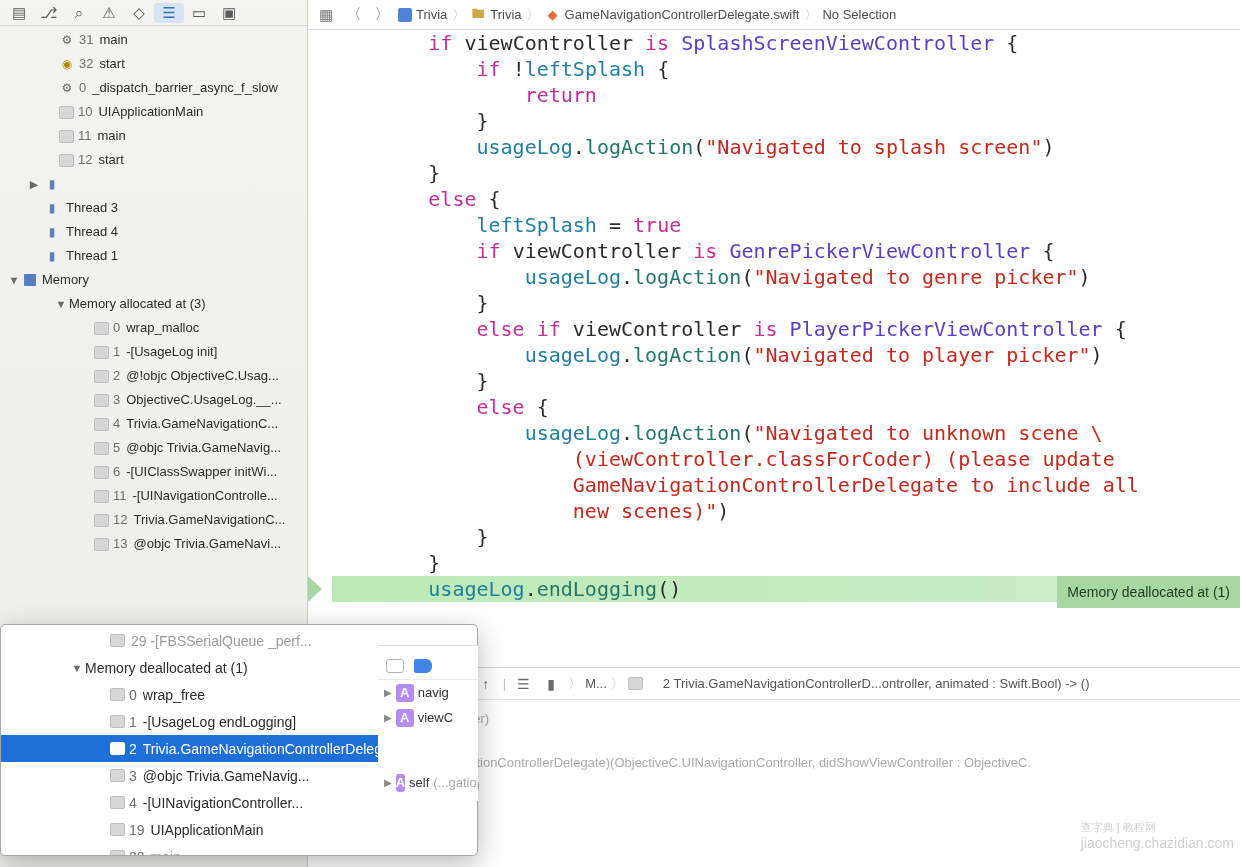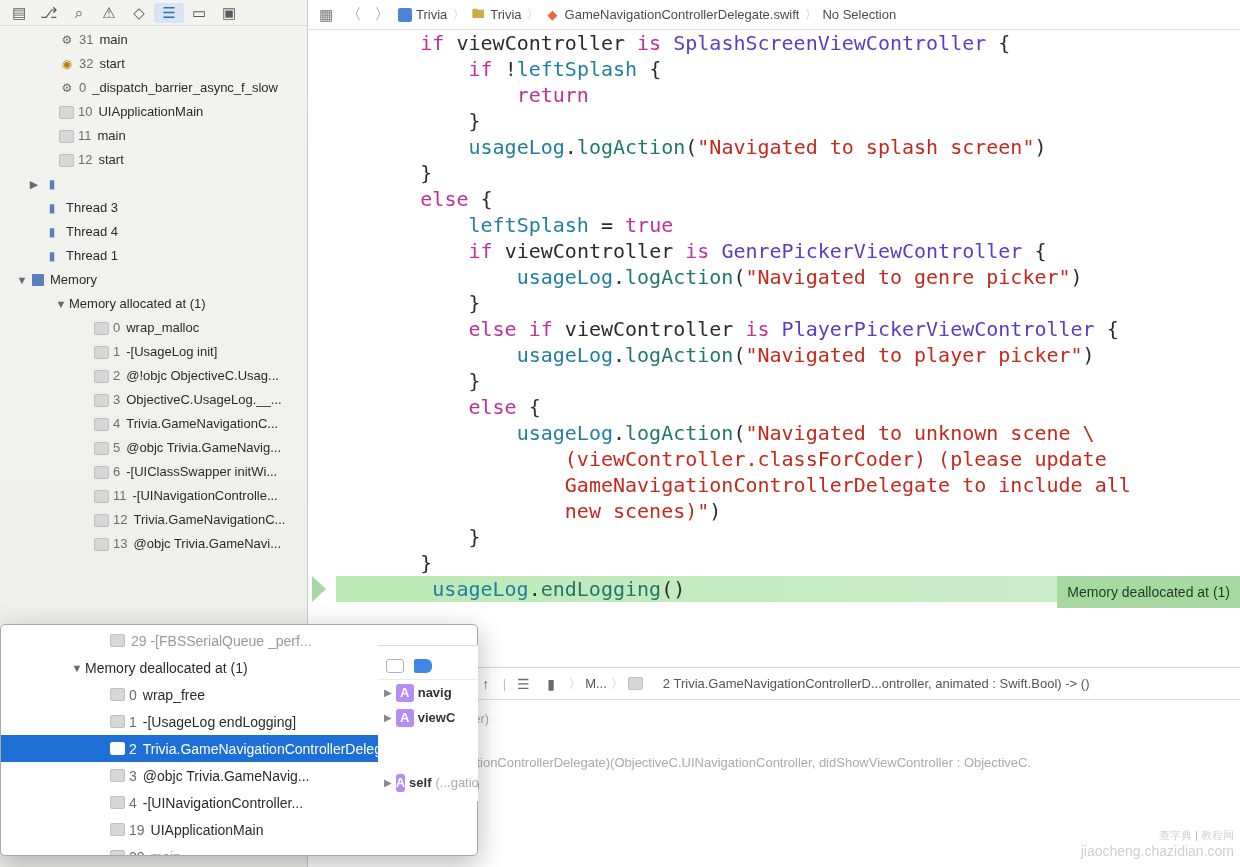--- a/index.html
+++ b/index.html
@@ -113,35 +113,34 @@
   .jumpbar .bic { width:16px;height:16px;display:inline-flex;align-items:center;justify-content:center;}
   .bic.blue{background:#4d84d6;border-radius:2px;width:14px;height:14px;}
   .bic.folder{color:#d0a94b;}
   .bic.swift{color:#e86b3a;}
 
   .editor {
     flex:1;
     font-family: "SF Mono", Menlo, monospace;
     font-size: 20px;
     line-height: 26px;
-    padding-left: 16px;
+    padding-left: 24px;
     overflow: hidden;
     position: relative;
   }
   .editor pre { margin:0; }
   .kw{color:#c22f9b;}
   .id{color:#207fa1;}
   .typ{color:#5b3cc4;}
   .met{color:#22766b;}
   .str{color:#c4291c;}
   .hl-line{
     background:linear-gradient(90deg,#bceab6 0%, #cdeccb 100%);
     display:block;
     position:relative;
-    margin-left:12px;
   }
   .hl-line::before{
     content:"";
     position:absolute; left:-24px; top:0;
     border-top:13px solid transparent;
     border-bottom:13px solid transparent;
     border-left:14px solid #a7d8a2;
   }
   .hl-badge{
     position:absolute; right:0; top:0;
@@ -167,30 +166,30 @@
     background:#fff;
     z-index:50;
     border-top:1px solid #dcdcdc;
   }
   .varbox .bar{height:28px;display:flex;align-items:center;gap:10px;padding:0 8px;border-bottom:1px solid #e9e9e9;}
   .varbox .bar .pill{width:18px;height:14px;border:1px solid #b3b3b3;border-radius:3px;}
   .varbox .bar .tag{width:18px;height:14px;background:#3e87e8;border-radius:2px 6px 6px 2px;}
   .vrow{display:flex;align-items:center;height:25px;padding-left:6px;font-size:13px;color:#333;white-space:nowrap;}
   .vrow .disc{color:#888;font-size:10px;margin-right:4px;}
   .vrow .letA{width:18px;height:18px;background:#b58cf3;color:#fff;border-radius:3px;display:inline-flex;align-items:center;justify-content:center;margin-right:4px;font-weight:600;}
-  .vrow b{font-weight:700;}
+  .vrow b{font-weight:400;}
   .vrow .ghost{color:#aaa;margin-left:4px;overflow:hidden;}
   .console{flex:1;padding:8px 10px;font-size:13px;color:#444;line-height:22px;}
   .console .line{display:flex;gap:5px;white-space:nowrap;}
   .console b{font-weight:600;}
   .console .hint{color:#aaa;}
 
   .watermark{
-    position:absolute; right:6px; bottom:8px;
-    font-size:11px; color:#cfcfcf; z-index:100;text-align:right;
+    position:absolute; right:6px; bottom:16px;
+    font-size:11px; color:#cfcfcf; z-index:100;
   }
 </style>
 </head>
 <body>
 
 <div class="sidebar">
   <div class="sidebar-iconbar">
     <div class="nav-icon">▤</div>
     <div class="nav-icon">⎇</div>
     <div class="nav-icon">⌕</div>
@@ -246,28 +245,28 @@
         <span class="sp" style="width:12px"></span>
         <span class="ic thread">▮</span>
         <span class="txt">Thread 4</span>
       </div>
     <div class="row i-28">
         <span class="sp" style="width:12px"></span>
         <span class="ic thread">▮</span>
         <span class="txt">Thread 1</span>
       </div>
 
-    <div class="row" style="padding-left:16px">
+    <div class="row" style="padding-left:8px">
         <span class="disc down"></span>
         <span class="ic mem"></span>
         <span class="txt">Memory</span>
       </div>
     <div class="row i-55">
         <span class="disc down"></span>
-        <span class="txt">Memory allocated at (1)</span>
+        <span class="txt">Memory allocated at (3)</span>
       </div>
 
     <div class="row i-90">
         <span class="ic frame"></span>
         <span class="num">0</span>
         <span class="txt">wrap_malloc</span>
       </div>
     <div class="row i-90">
         <span class="ic frame"></span>
         <span class="num">1</span>

